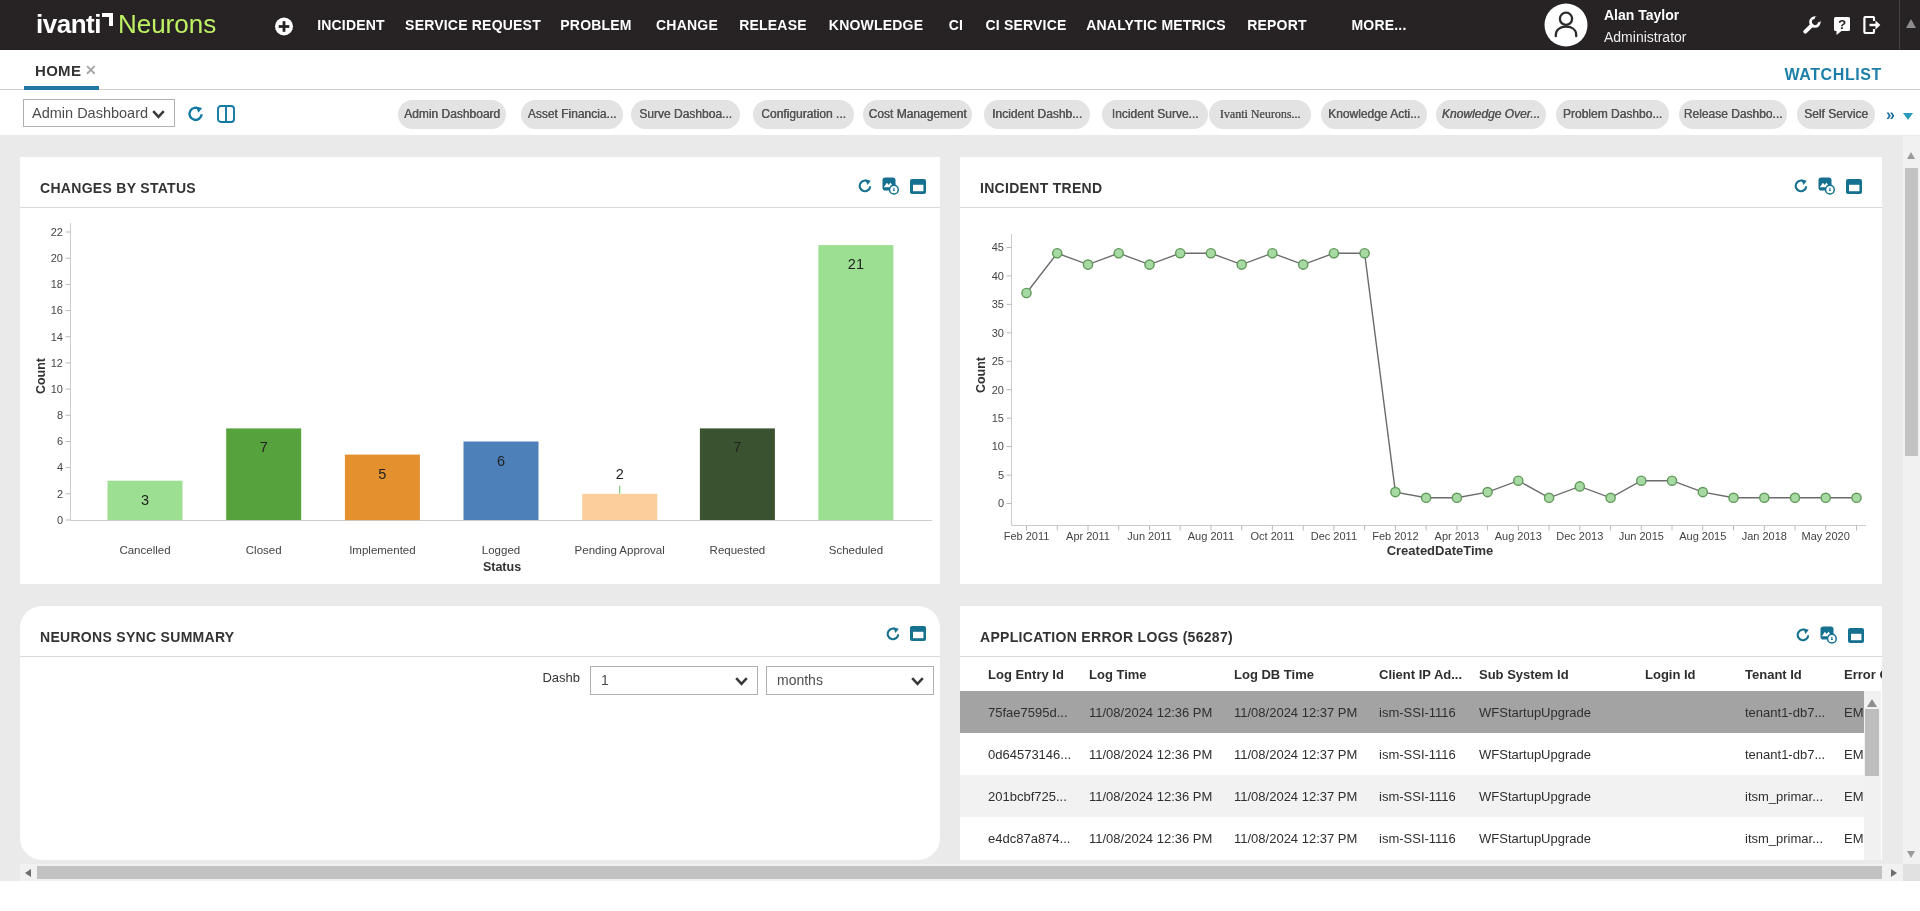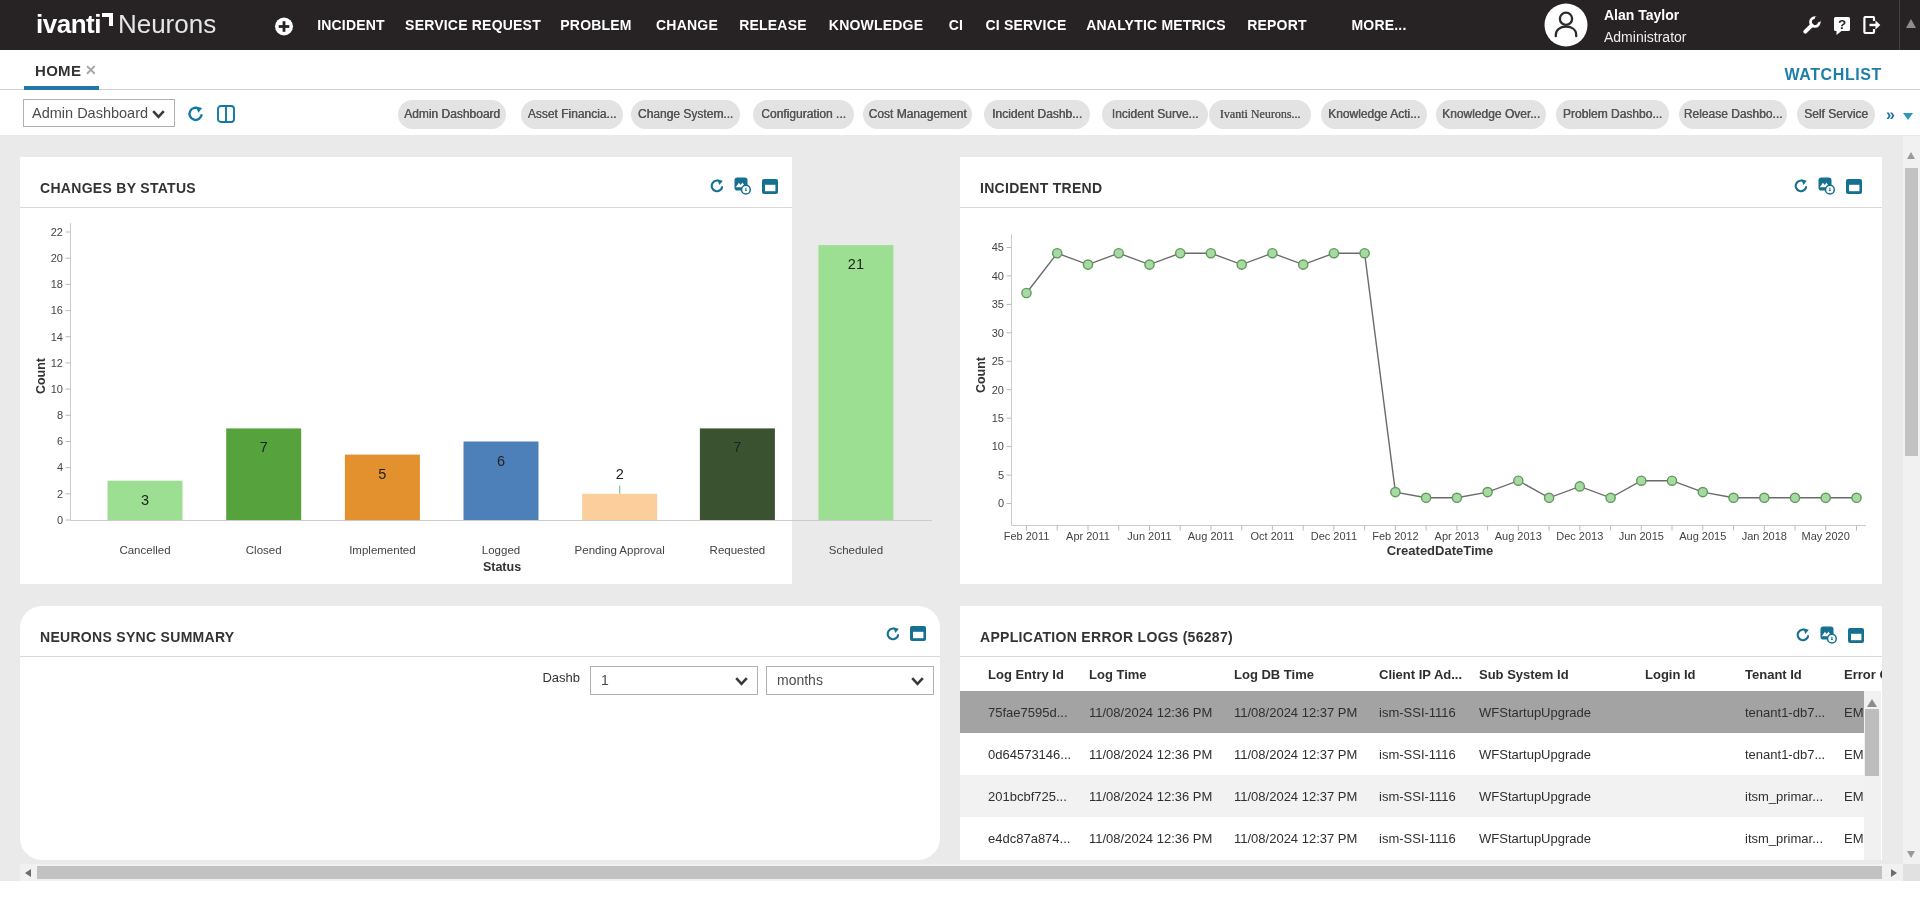--- a/index.html
+++ b/index.html
@@ -1,18 +1,18 @@
 <!DOCTYPE html>
 <html><head><meta charset="utf-8"><style>
 * { margin:0; padding:0; box-sizing:border-box; }
 html,body { width:1920px; height:911px; overflow:hidden; font-family:"Liberation Sans", sans-serif; background:#fff; }
 .abs { position:absolute; }
 #nav { position:absolute; left:0; top:0; width:1920px; height:50px; background:#272324; }
 #nav .logo { position:absolute; left:36px; top:9px; color:#fff; font-size:26px; font-weight:bold; letter-spacing:-0.5px;}
-#nav .logo .neu { font-weight:normal; color:#e5e5e5; letter-spacing:0; margin-left:7px;}
+#nav .logo .neu { font-weight:normal; color:#bef264; letter-spacing:0; margin-left:7px;}
 .navitem { position:absolute; top:0; height:50px; line-height:50px; color:#fff; font-size:14px; font-weight:bold; letter-spacing:0.2px; transform:translateX(-50%); white-space:nowrap;}
 #tabrow { position:absolute; left:0; top:50px; width:1920px; height:40px; background:#fff; border-bottom:1px solid #cfcfcf; }
 #tabrow .home { position:absolute; left:35px; top:12px; font-size:15px; font-weight:bold; color:#333; letter-spacing:0.3px;}
 #tabrow .closex { position:absolute; left:85px; top:12px; font-size:14px; font-weight:bold; color:#a6a6a6;}
 #tabrow .underline { position:absolute; left:24px; top:36px; width:75px; height:4px; background:#2177a5; }
 #tabrow .watch { position:absolute; right:38px; top:16px; font-size:16px; font-weight:bold; color:#1d7fa9; letter-spacing:0.6px;}
 #toolbar { position:absolute; left:0; top:90px; width:1920px; height:45px; background:#fff; }
 .sel { position:absolute; border:1px solid #b0b0b0; background:#fff; color:#4d4d4d; }
 .pill { position:absolute; top:10px; height:29px; line-height:29px; border-radius:14.5px; background:#e3e3e3; color:#555; font-size:12px; text-align:center; white-space:nowrap; text-shadow:0.45px 0 0 #555;}
 #content { position:absolute; left:0; top:135px; width:1920px; height:746px; background:#eaeaea; }
@@ -84,36 +84,36 @@
 <svg class="abs" style="left:187px;top:16px" width="16" height="16" viewBox="0 0 13 14">
       <path d="M10.4 2.8 A5.3 5.3 0 1 0 12.3 7.2" fill="none" stroke="#1279a2" stroke-width="2.1"></path>
       <path d="M7.4 0.6 L12.8 1.7 L9.4 5.9 Z" fill="#1279a2"></path>
     </svg>
 <svg class="abs" style="left:217px;top:15px" width="18" height="18" viewBox="0 0 18 18">
       <rect x="1" y="1" width="16" height="16" rx="3" fill="none" stroke="#1279a2" stroke-width="1.9"></rect>
       <line x1="9" y1="1" x2="9" y2="17" stroke="#1279a2" stroke-width="1.9"></line>
     </svg>
 <div class="pill" style="left:398px;width:108px;">Admin Dashboard</div>
 <div class="pill" style="left:521px;width:102px;">Asset Financia...</div>
-<div class="pill" style="left:631px;width:109px;">Change System...</div>
+<div class="pill" style="left:631px;width:109px;">Surve Dashboa...</div>
 <div class="pill" style="left:753px;width:101px;">Configuration ...</div>
 <div class="pill" style="left:863px;width:109px;">Cost Management</div>
 <div class="pill" style="left:984px;width:106px;">Incident Dashb...</div>
 <div class="pill" style="left:1102px;width:106px;">Incident Surve...</div>
 <div class="pill" style="left:1209px;width:102px;font-family:Liberation Serif, serif;">Ivanti Neurons...</div>
 <div class="pill" style="left:1321px;width:106px;">Knowledge Acti...</div>
-<div class="pill" style="left:1436px;width:110px;">Knowledge Over...</div>
+<div class="pill" style="left:1436px;width:110px;font-style:italic;">Knowledge Over...</div>
 <div class="pill" style="left:1556px;width:113px;">Problem Dashbo...</div>
 <div class="pill" style="left:1679px;width:108px;">Release Dashbo...</div>
 <div class="pill" style="left:1797px;width:78px;">Self Service</div>
 <div class="abs" style="left:1886px;top:16px;color:#1c6f9e;font-size:16px;font-weight:bold;">»</div>
 <div class="tri" style="left:1903px;top:23px;border-left:5px solid transparent;border-right:5px solid transparent;border-top:7px solid #2e9ab9;"></div>
 </div>
 <div id="content">
-<div class="panel" style="left:20px;top:22px;width:772px;height:427px;">
+<div class="panel" style="left:20px;top:22px;width:920px;height:427px;">
 <h3>CHANGES BY STATUS</h3>
       <div class="hdiv"></div>
       <div class="picons" style="right:14px;">
         <svg width="13" height="14" viewBox="0 0 13 14">
           <path d="M10.4 2.8 A5.3 5.3 0 1 0 12.3 7.2" fill="none" stroke="#15718f" stroke-width="2.1"></path>
           <path d="M7.4 0.6 L12.8 1.7 L9.4 5.9 Z" fill="#15718f"></path>
         </svg>
         <svg width="17" height="18" viewBox="0 0 17 18">
           <rect x="0.5" y="0.5" width="13" height="13" rx="2.8" fill="#15718f"></rect>
           <path d="M1.8 10.2 L4.9 5.8 L6.7 8.1 L8.4 5.6 L11.6 10.2 Z" fill="#fff"></path>

